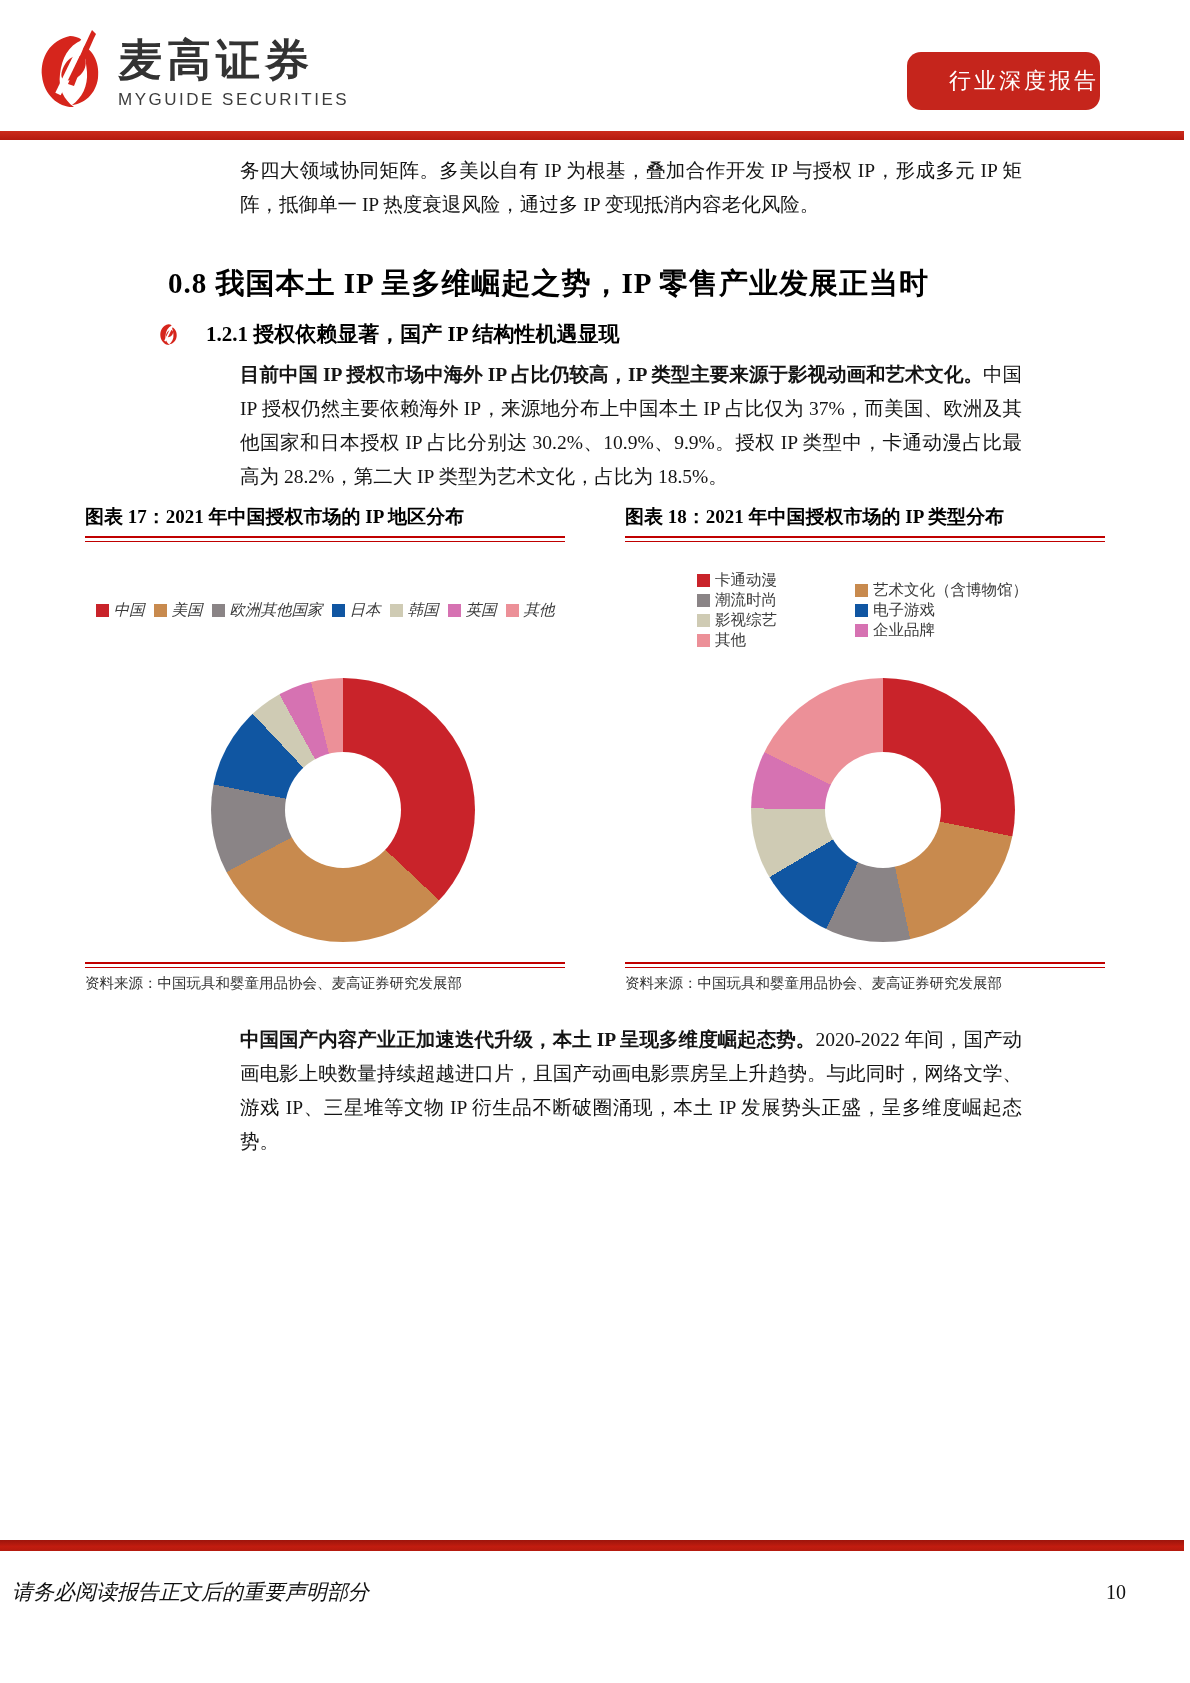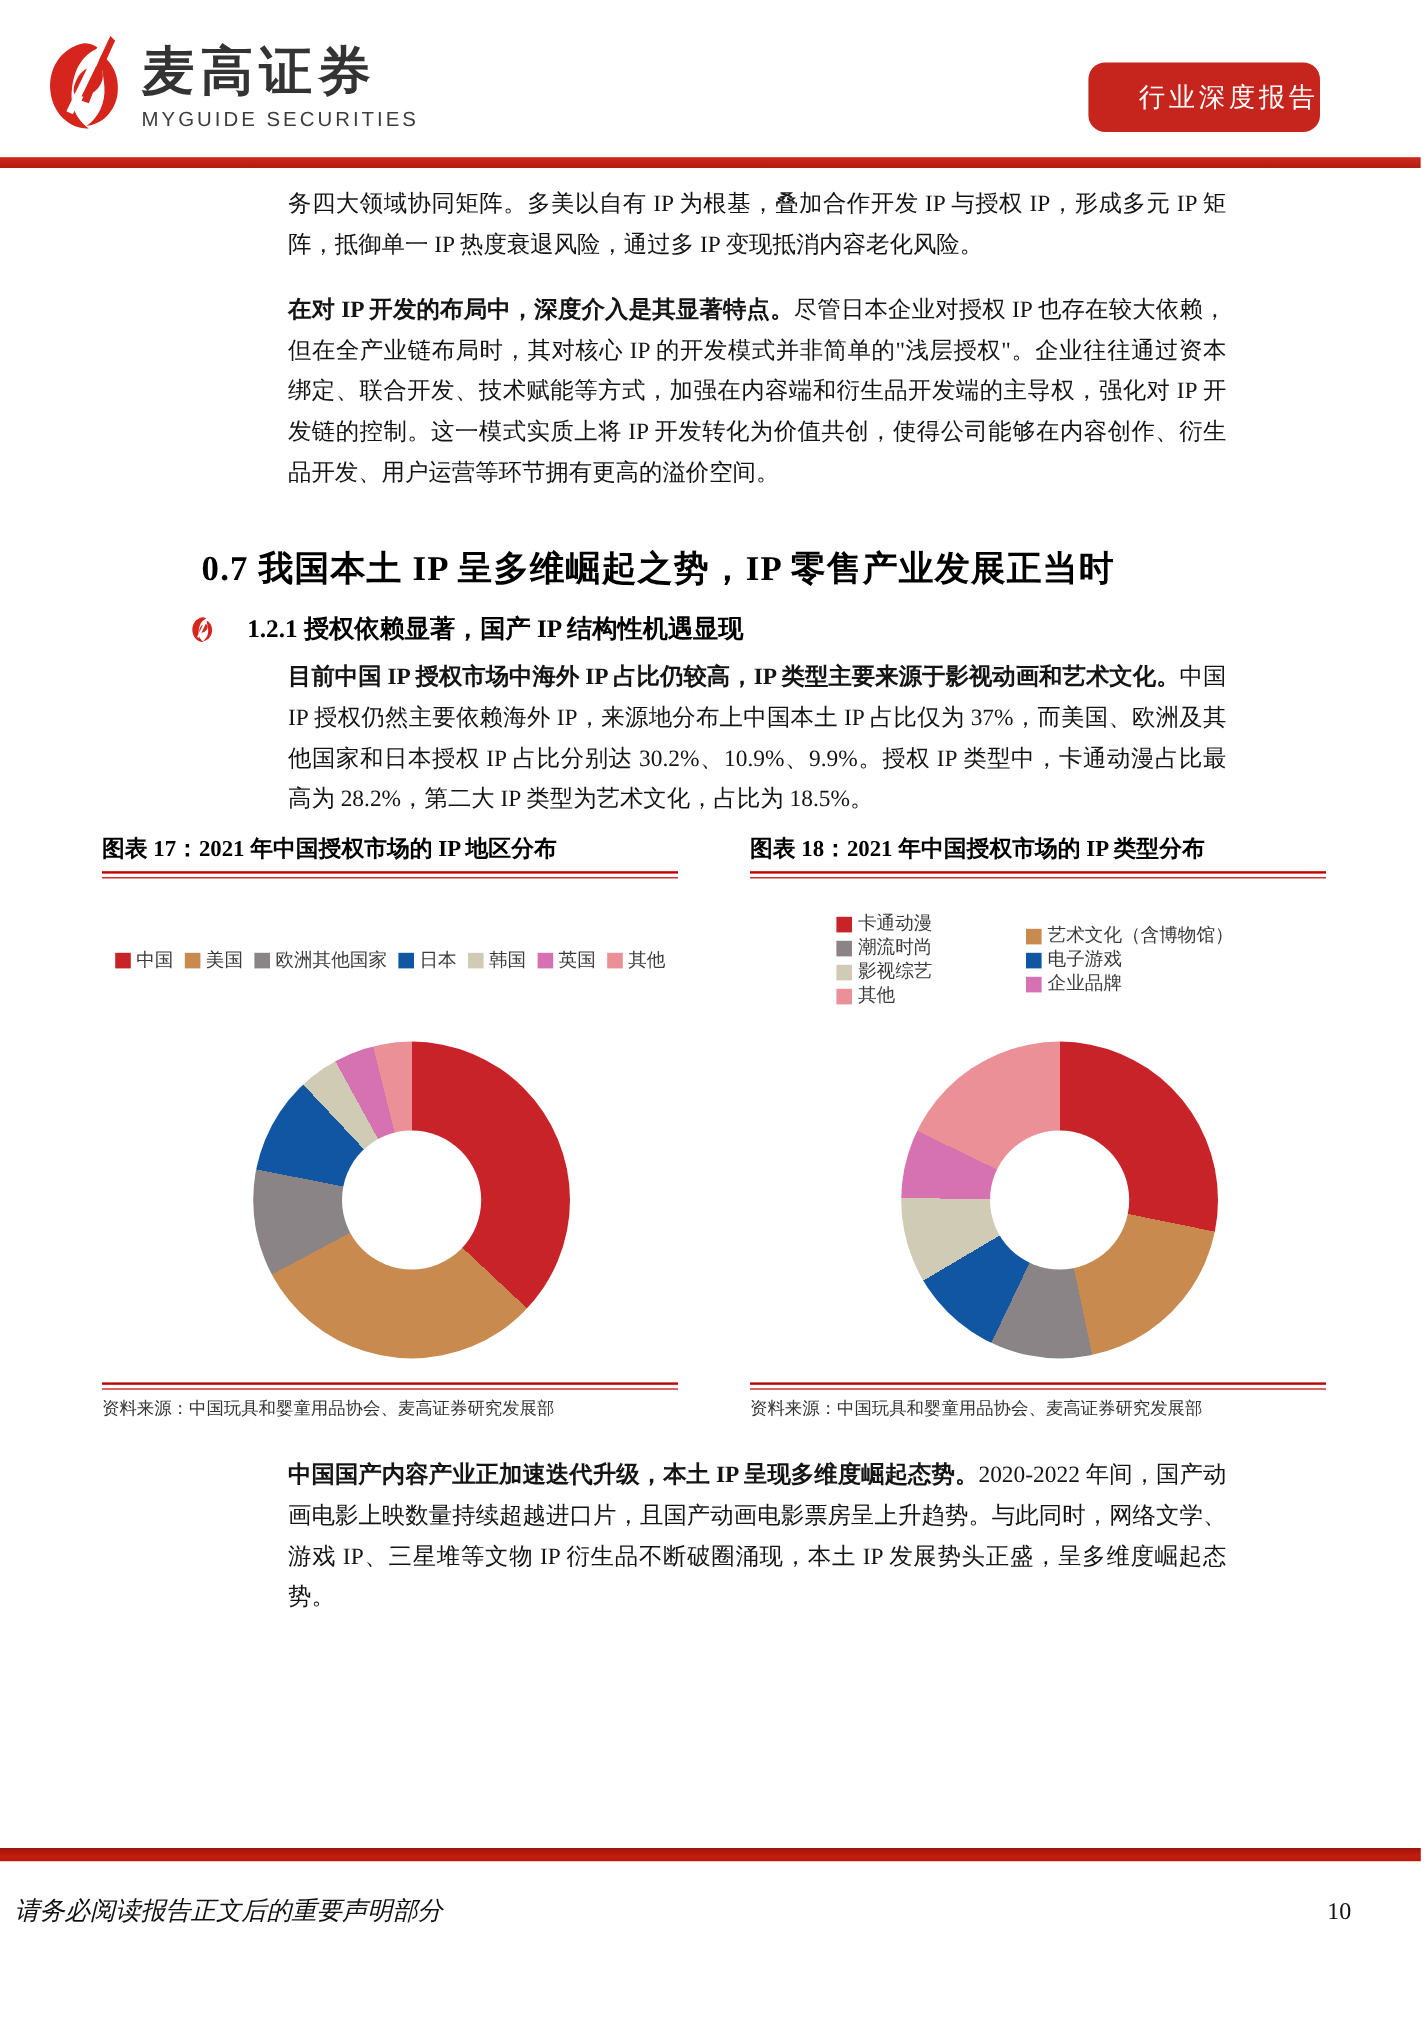--- a/index.html
+++ b/index.html
@@ -29,21 +29,21 @@
   .sec-title{margin:42px 0 0 168px;font-size:29px;font-weight:700;letter-spacing:1px;color:#000;}
   .subhead{margin:16px 0 0 158px;display:flex;align-items:center;}
   .subhead .mini-logo{width:21px;height:25px;flex:0 0 auto;}
   .subhead-text{margin-left:27px;font-size:21px;font-weight:700;color:#000;}
 
   
   .charts{margin:10px 0 0 85px;width:1020px;display:grid;grid-template-columns:480px 480px;column-gap:60px;}
   .chart-title{margin:0;font-size:19px;font-weight:700;color:#000;height:32px;}
   .rule{height:3px;border-top:2px solid #c00000;border-bottom:1px solid #c00000;}
   .legend-zone{height:136px;display:flex;align-items:center;}
-  .legend-row{justify-content:center;flex-wrap:wrap;column-gap:9px;}
+  .legend-row{justify-content:center;flex-wrap:wrap;column-gap:9px;font-style:italic;}
   .legend-cols{justify-content:flex-start;align-items:center;column-gap:78px;padding-left:72px;box-sizing:border-box;}
   .legend-col .lg-item{display:flex;align-items:center;line-height:20px;}
   .lg-item{display:inline-flex;align-items:center;font-size:15.5px;color:#3a3a3a;white-space:nowrap;}
   .lg-swatch{display:inline-block;width:13px;height:13px;margin-right:5px;flex:0 0 auto;}
   .donut{position:relative;width:264px;height:264px;border-radius:50%;margin:0 auto;transform:translateX(18px);}
   .hole{position:absolute;left:50%;top:50%;width:116px;height:116px;margin:-58px 0 0 -58px;
         background:#ffffff;border-radius:50%;}
   .source{margin-top:20px;}
   .source-text{margin-top:6px;font-size:14.5px;color:#333333;}
 
@@ -75,23 +75,22 @@
         <div class="brand-cn">麦高证券</div>
         <div class="brand-en">MYGUIDE SECURITIES</div>
       </div>
     </div>
     <div class="badge">行业深度报告</div>
   </div>
   <div class="sep"></div>
 
   <p class="body-text mt1"><span>务四大领域协同矩阵。多美以自有 IP 为根基，叠加合作开发 IP 与授权 IP，形成多元 IP 矩阵，抵御单一 IP 热度衰退风险，通过多 IP 变现抵消内容老化风险。</span></p>
 
-  <p class="body-text mt2"><b>在对 IP 开发的布局中，深度介入是其显著特点。</b><span>尽管日本企业对授权 IP 也存在较大依赖，但在全产业链布局时，其对核心 IP 的开发模式并非简单的"浅层授权"。企业往往通过资本绑定、联合开发、技术赋能等方式，加强在内容端和衍生品开发端的主导权，强化对 IP 开发链的控制。这一模式实质上将 IP 开发转化为价值共创，使得公司能够在内容创作、衍生品开发、用户运营等环节拥有更高的溢价空间。</span></p>
-
-  <h1 class="sec-title">0.7 我国本土 IP 呈多维崛起之势，IP 零售产业发展正当时</h1>
+
+  <h1 class="sec-title">0.8 我国本土 IP 呈多维崛起之势，IP 零售产业发展正当时</h1>
 
   <div class="subhead">
     <svg class="mini-logo" viewBox="0 0 72 86">
       <g fill="#d6251c">
         <path d="M36 8 C16 12 6 30 8 48 C10 68 26 80 40 79 C30 72 24 60 26 46 C28 30 34 18 48 12 C44 9 40 8 36 8 Z"></path>
         <path d="M46 16 C58 20 66 34 64 50 C62 66 50 76 38 77 C48 70 54 58 53 44 C52 32 50 24 46 16 Z"></path>
         <path d="M30 38 C34 30 42 26 48 28 C52 30 53 36 50 42 C46 50 36 54 30 52 C26 50 27 44 30 38 Z"></path>
       </g>
       <path d="M54 4 L24 66" stroke="#ffffff" stroke-width="6" fill="none"></path>
     </svg>

